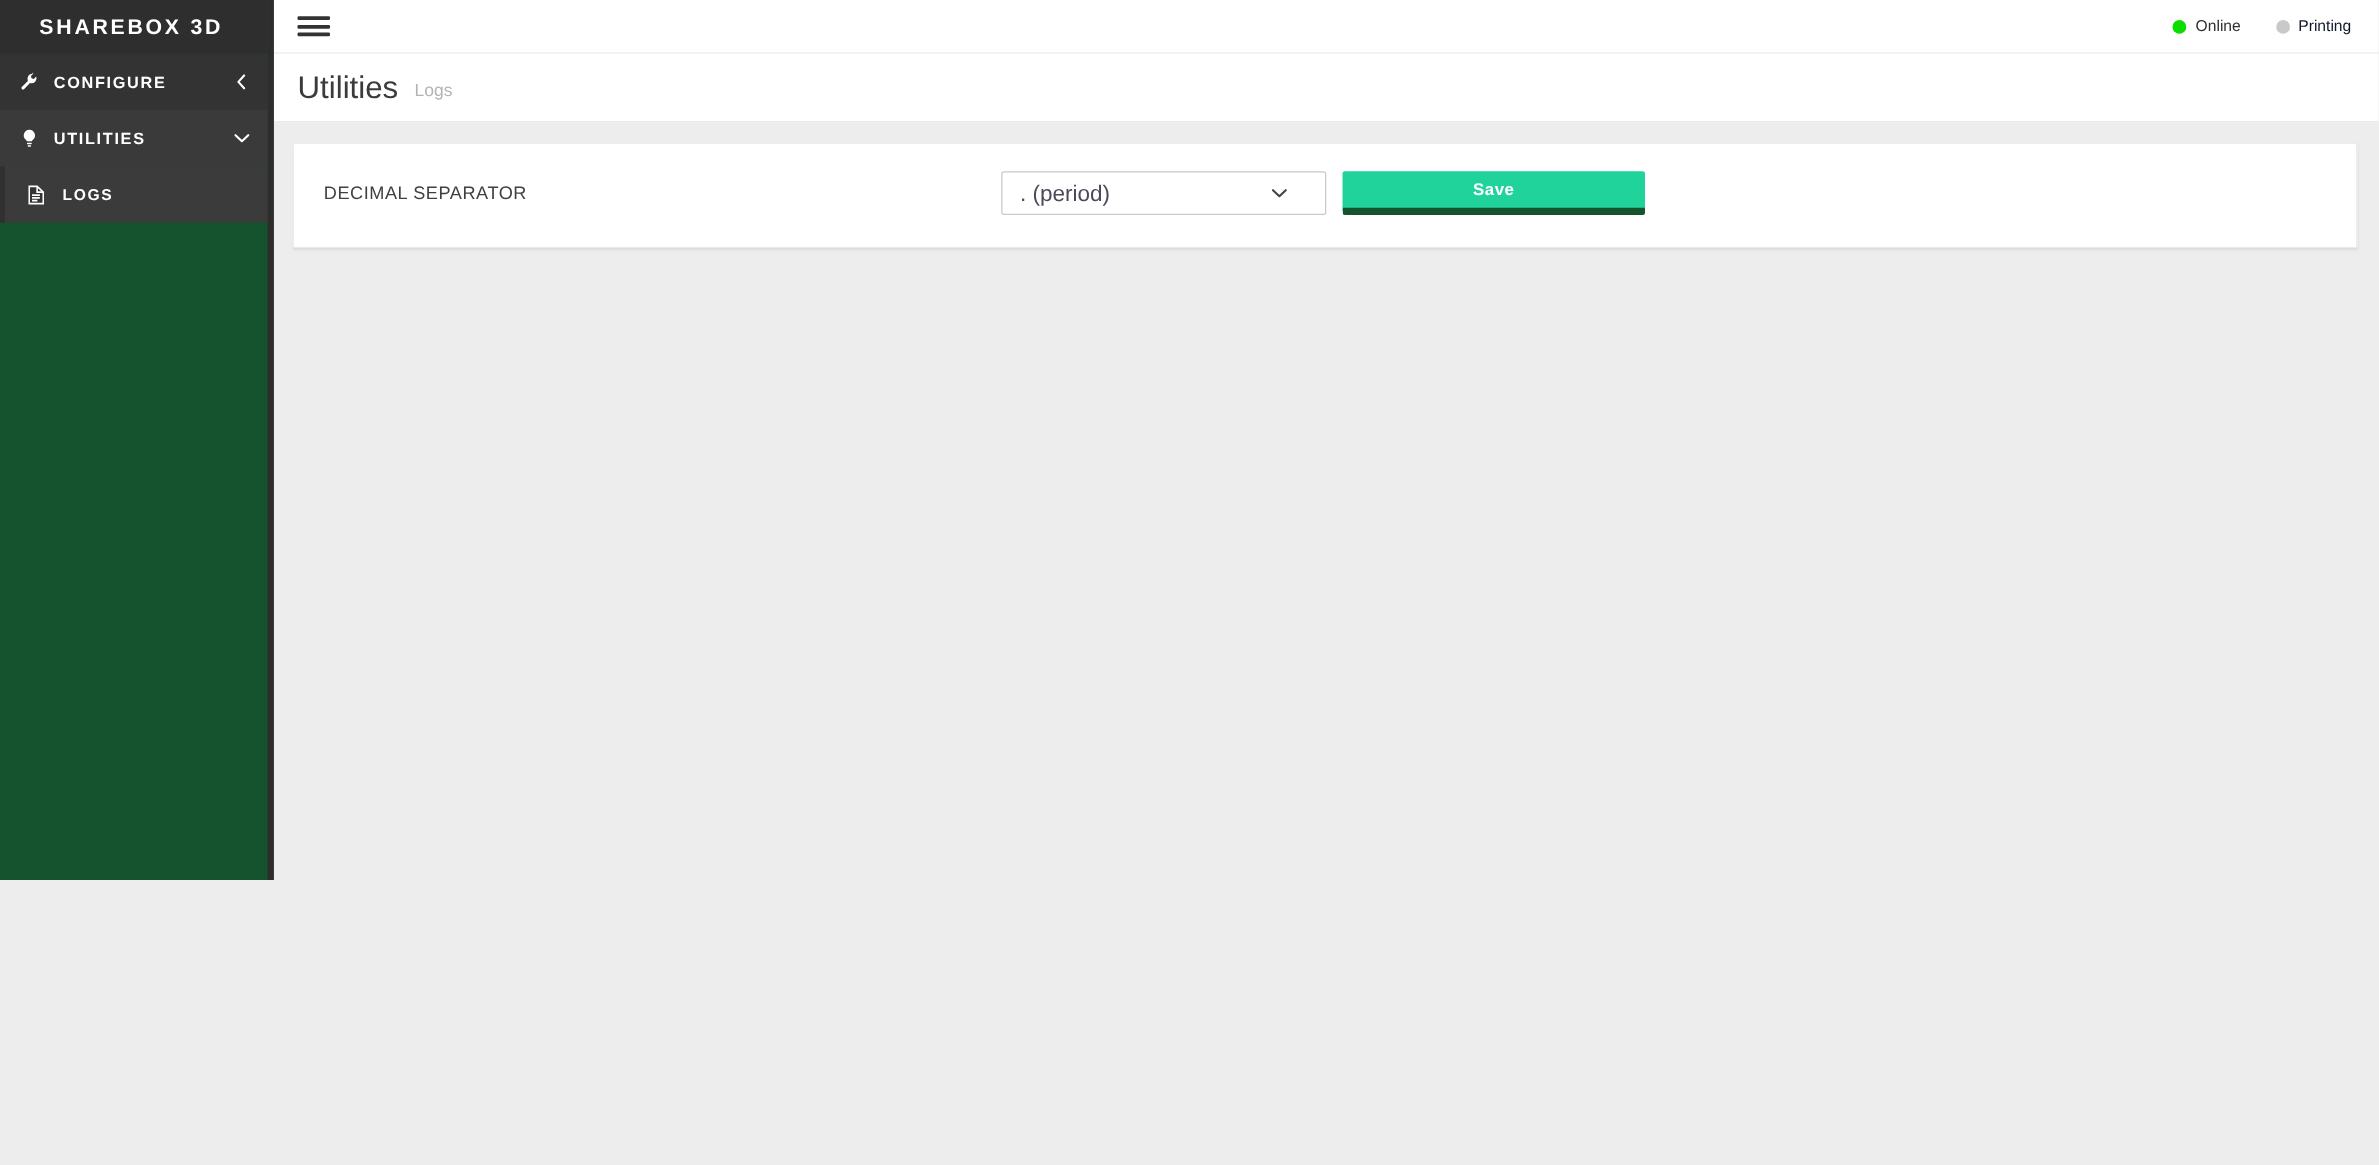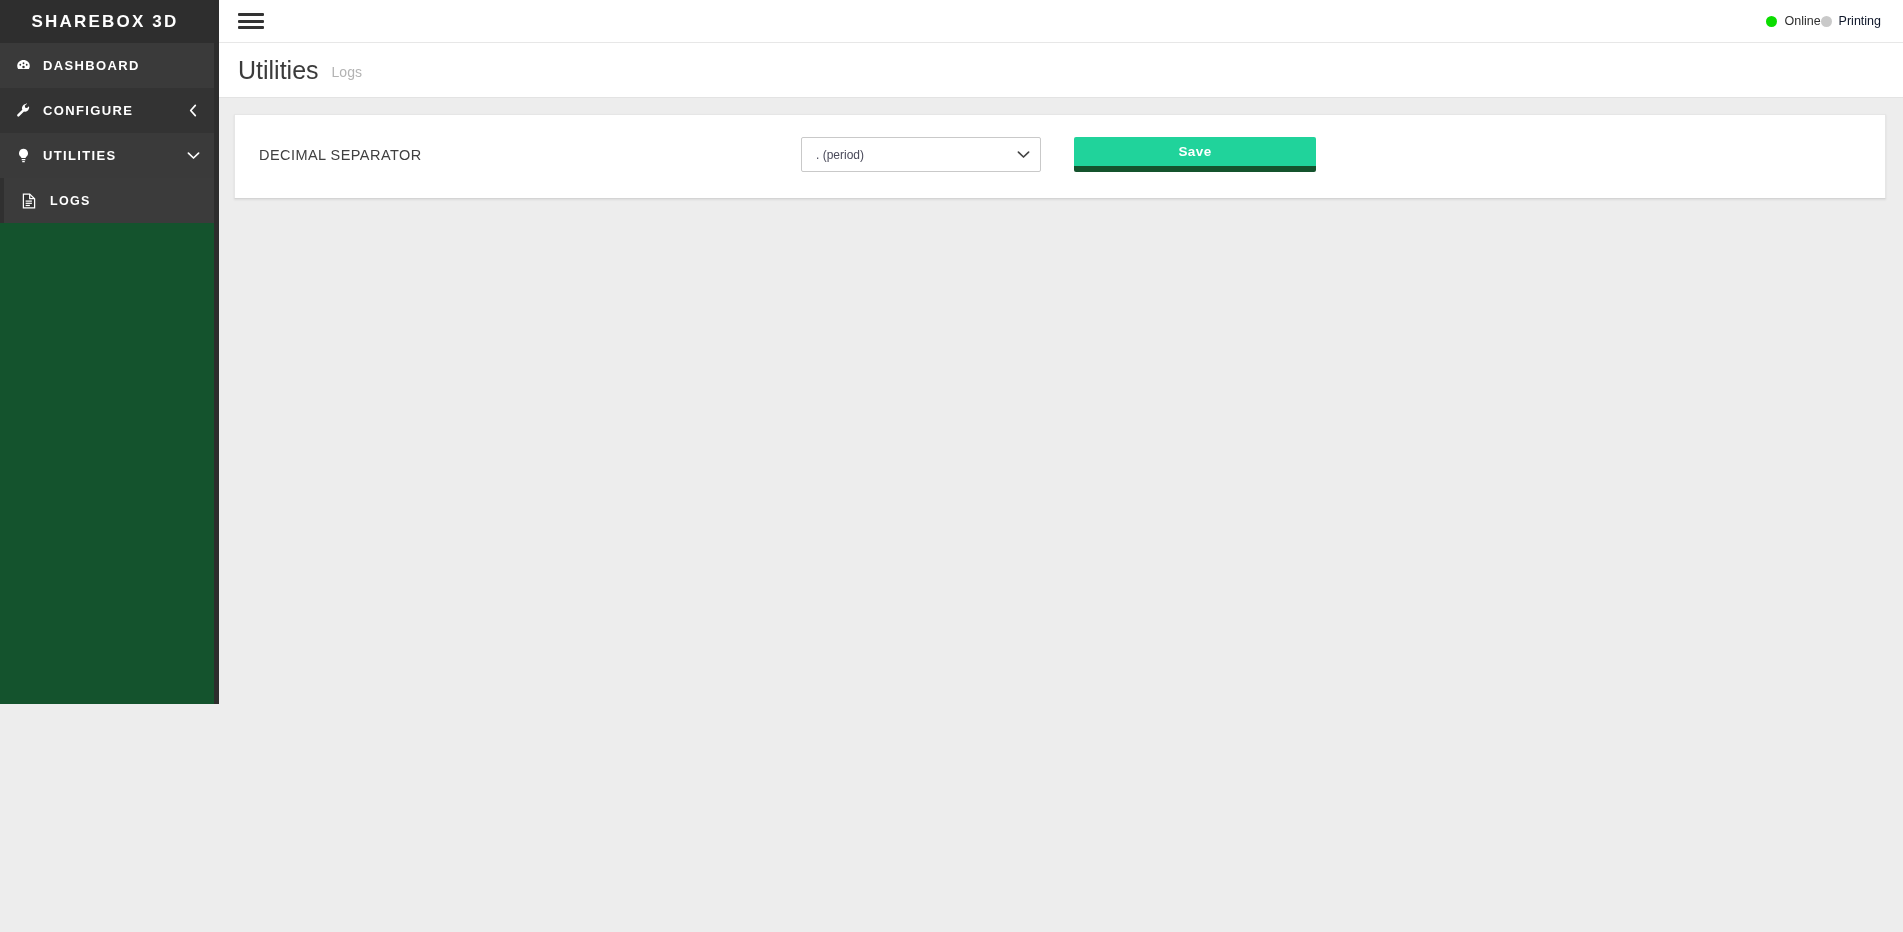--- a/index.html
+++ b/index.html
@@ -153,20 +153,21 @@
     width: 26px;
     background: #333333;
     border-radius: 1px;
   }
 
   .topbar-spacer { flex: 1 1 auto; }
 
   .status-group {
     display: flex;
     align-items: center;
+    gap: 28px;
   }
   .status {
     display: flex;
     align-items: center;
     font-size: 12.5px;
     line-height: 1;
   }
   .status .dot {
     width: 11px;
     height: 11px;
@@ -241,25 +242,25 @@
 
   .select-wrap {
     position: relative;
     width: 240px;
     flex: 0 0 240px;
   }
   .styled-select {
     appearance: none;
     -webkit-appearance: none;
     -moz-appearance: none;
-    width: 240px;
+    width: 260px;
     height: 35px;
     padding: 0 30px 0 14px;
     font-family: "Liberation Sans", sans-serif;
-    font-size: 12px;
+    font-size: 18px;
     color: #4a4a5a;
     background: #ffffff;
     border: 1px solid #c9c9c9;
     border-radius: 2px;
     cursor: pointer;
     outline: none;
   }
   .select-caret {
     position: absolute;
     right: 11px;
@@ -293,32 +294,20 @@
 <div class="app">
 
   <aside class="sidebar">
 
     <div class="brand">
       <span class="brand-text">SHAREBOX 3D</span>
     </div>
 
     <nav class="nav">
 
-      <div class="nav-item shade-a">
-        <span class="nav-icon">
-          <svg width="15" height="15" viewBox="0 0 16 16" fill="#ffffff">
-            <path d="M8 2.2C4.3 2.2 1.3 5 1.3 8.5c0 1.2.35 2.3.95 3.25h11.5c.6-.95.95-2.05.95-3.25C14.7 5 11.7 2.2 8 2.2z"></path>
-            <circle cx="4.6" cy="7.2" r="0.95" fill="#333333"></circle>
-            <circle cx="8" cy="5.6" r="0.95" fill="#333333"></circle>
-            <circle cx="11.4" cy="7.2" r="0.95" fill="#333333"></circle>
-            <circle cx="8" cy="9.6" r="1.3" fill="#333333"></circle>
-          </svg>
-        </span>
-        <span class="nav-label">DASHBOARD</span>
-      </div>
 
 
       <div class="nav-item shade-b">
         <span class="nav-icon">
           <svg width="15" height="15" viewBox="0 0 16 16" fill="#ffffff">
             <path d="M10.6 1.1a4.3 4.3 0 0 0-3.9 6.05L1.5 12.3a1.35 1.35 0 0 0 1.9 1.9l5.15-5.2a4.3 4.3 0 0 0 5.3-5.65l-2.1 2.1-1.9-.5-.5-1.9 2.1-2.1a4.3 4.3 0 0 0-.85-.85z"></path>
           </svg>
         </span>
         <span class="nav-label">CONFIGURE</span>
         <span class="nav-caret">

